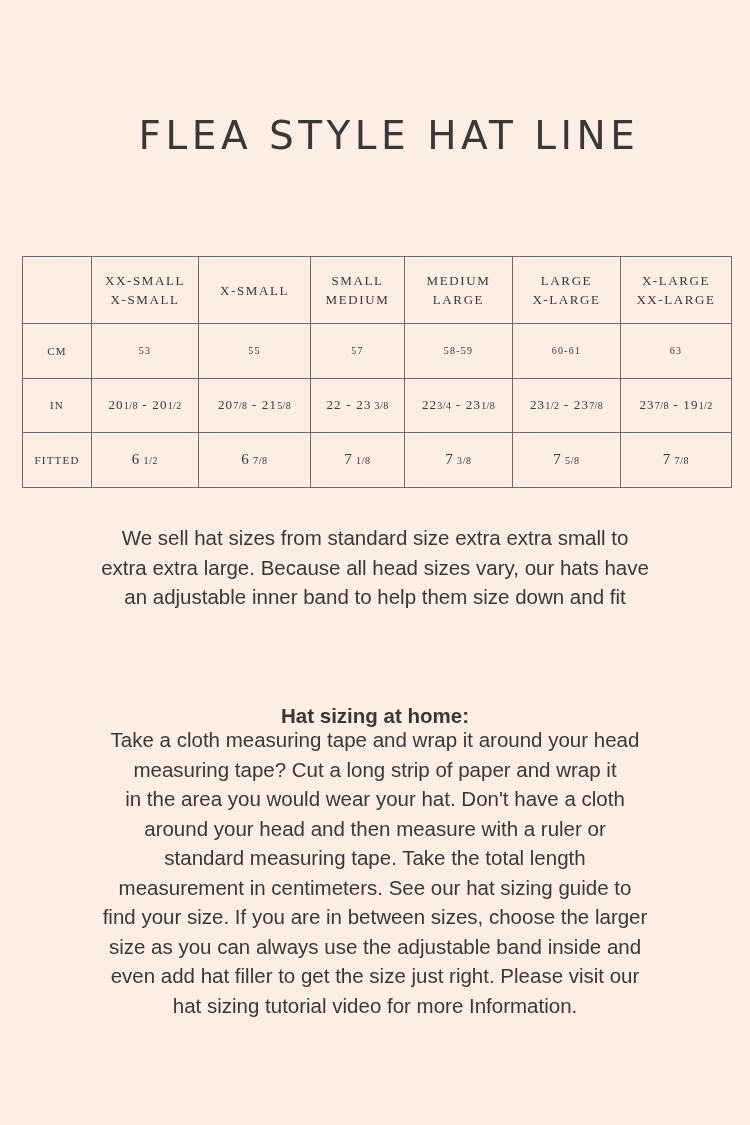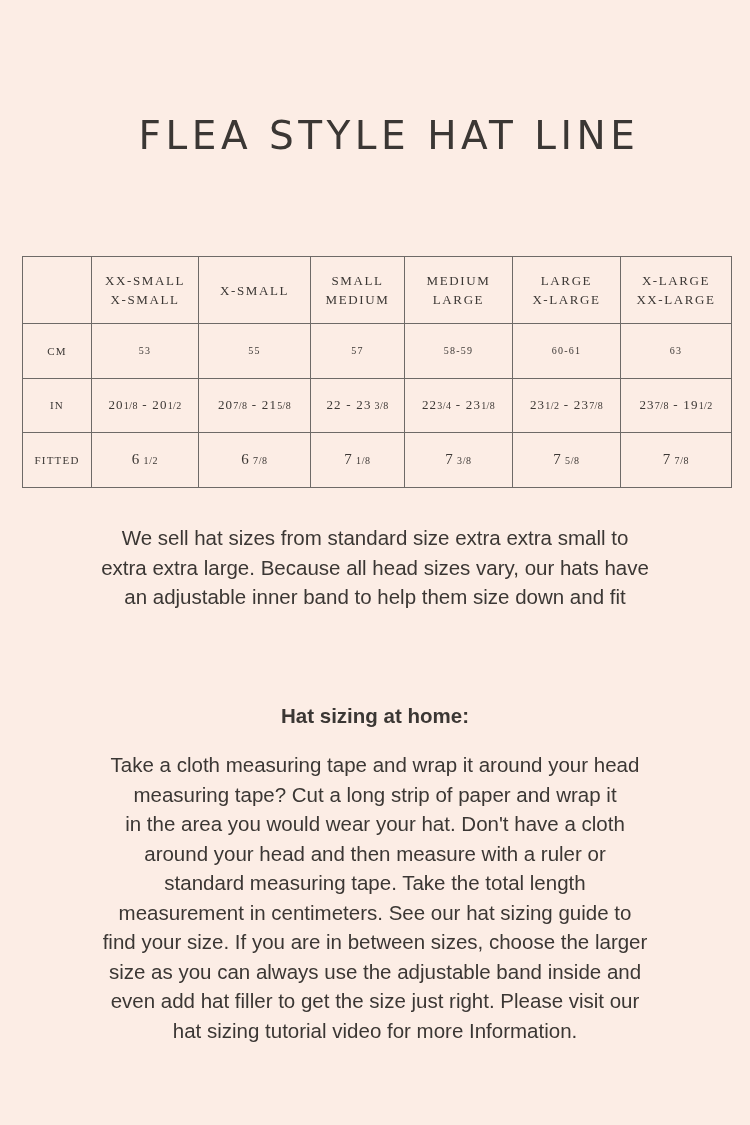--- a/index.html
+++ b/index.html
@@ -76,21 +76,21 @@
       font-size: 20.5px;
       line-height: 29.5px;
       color: #3b3734;
       margin: 0;
     }
     .intro { top: 523px; }
     .home-heading {
       top: 701px;
       font-weight: bold;
     }
-    .home-text { top: 750px; }
+    .home-text { top: 725px; }
     .body-text span.line { display: block; white-space: nowrap; text-align: center; }
   </style>
 </head>
 <body>
 
 <h1 class="title">
   <span>FLEA STYLE HAT LINE</span>
 </h1>
 
 <table class="size-table">

